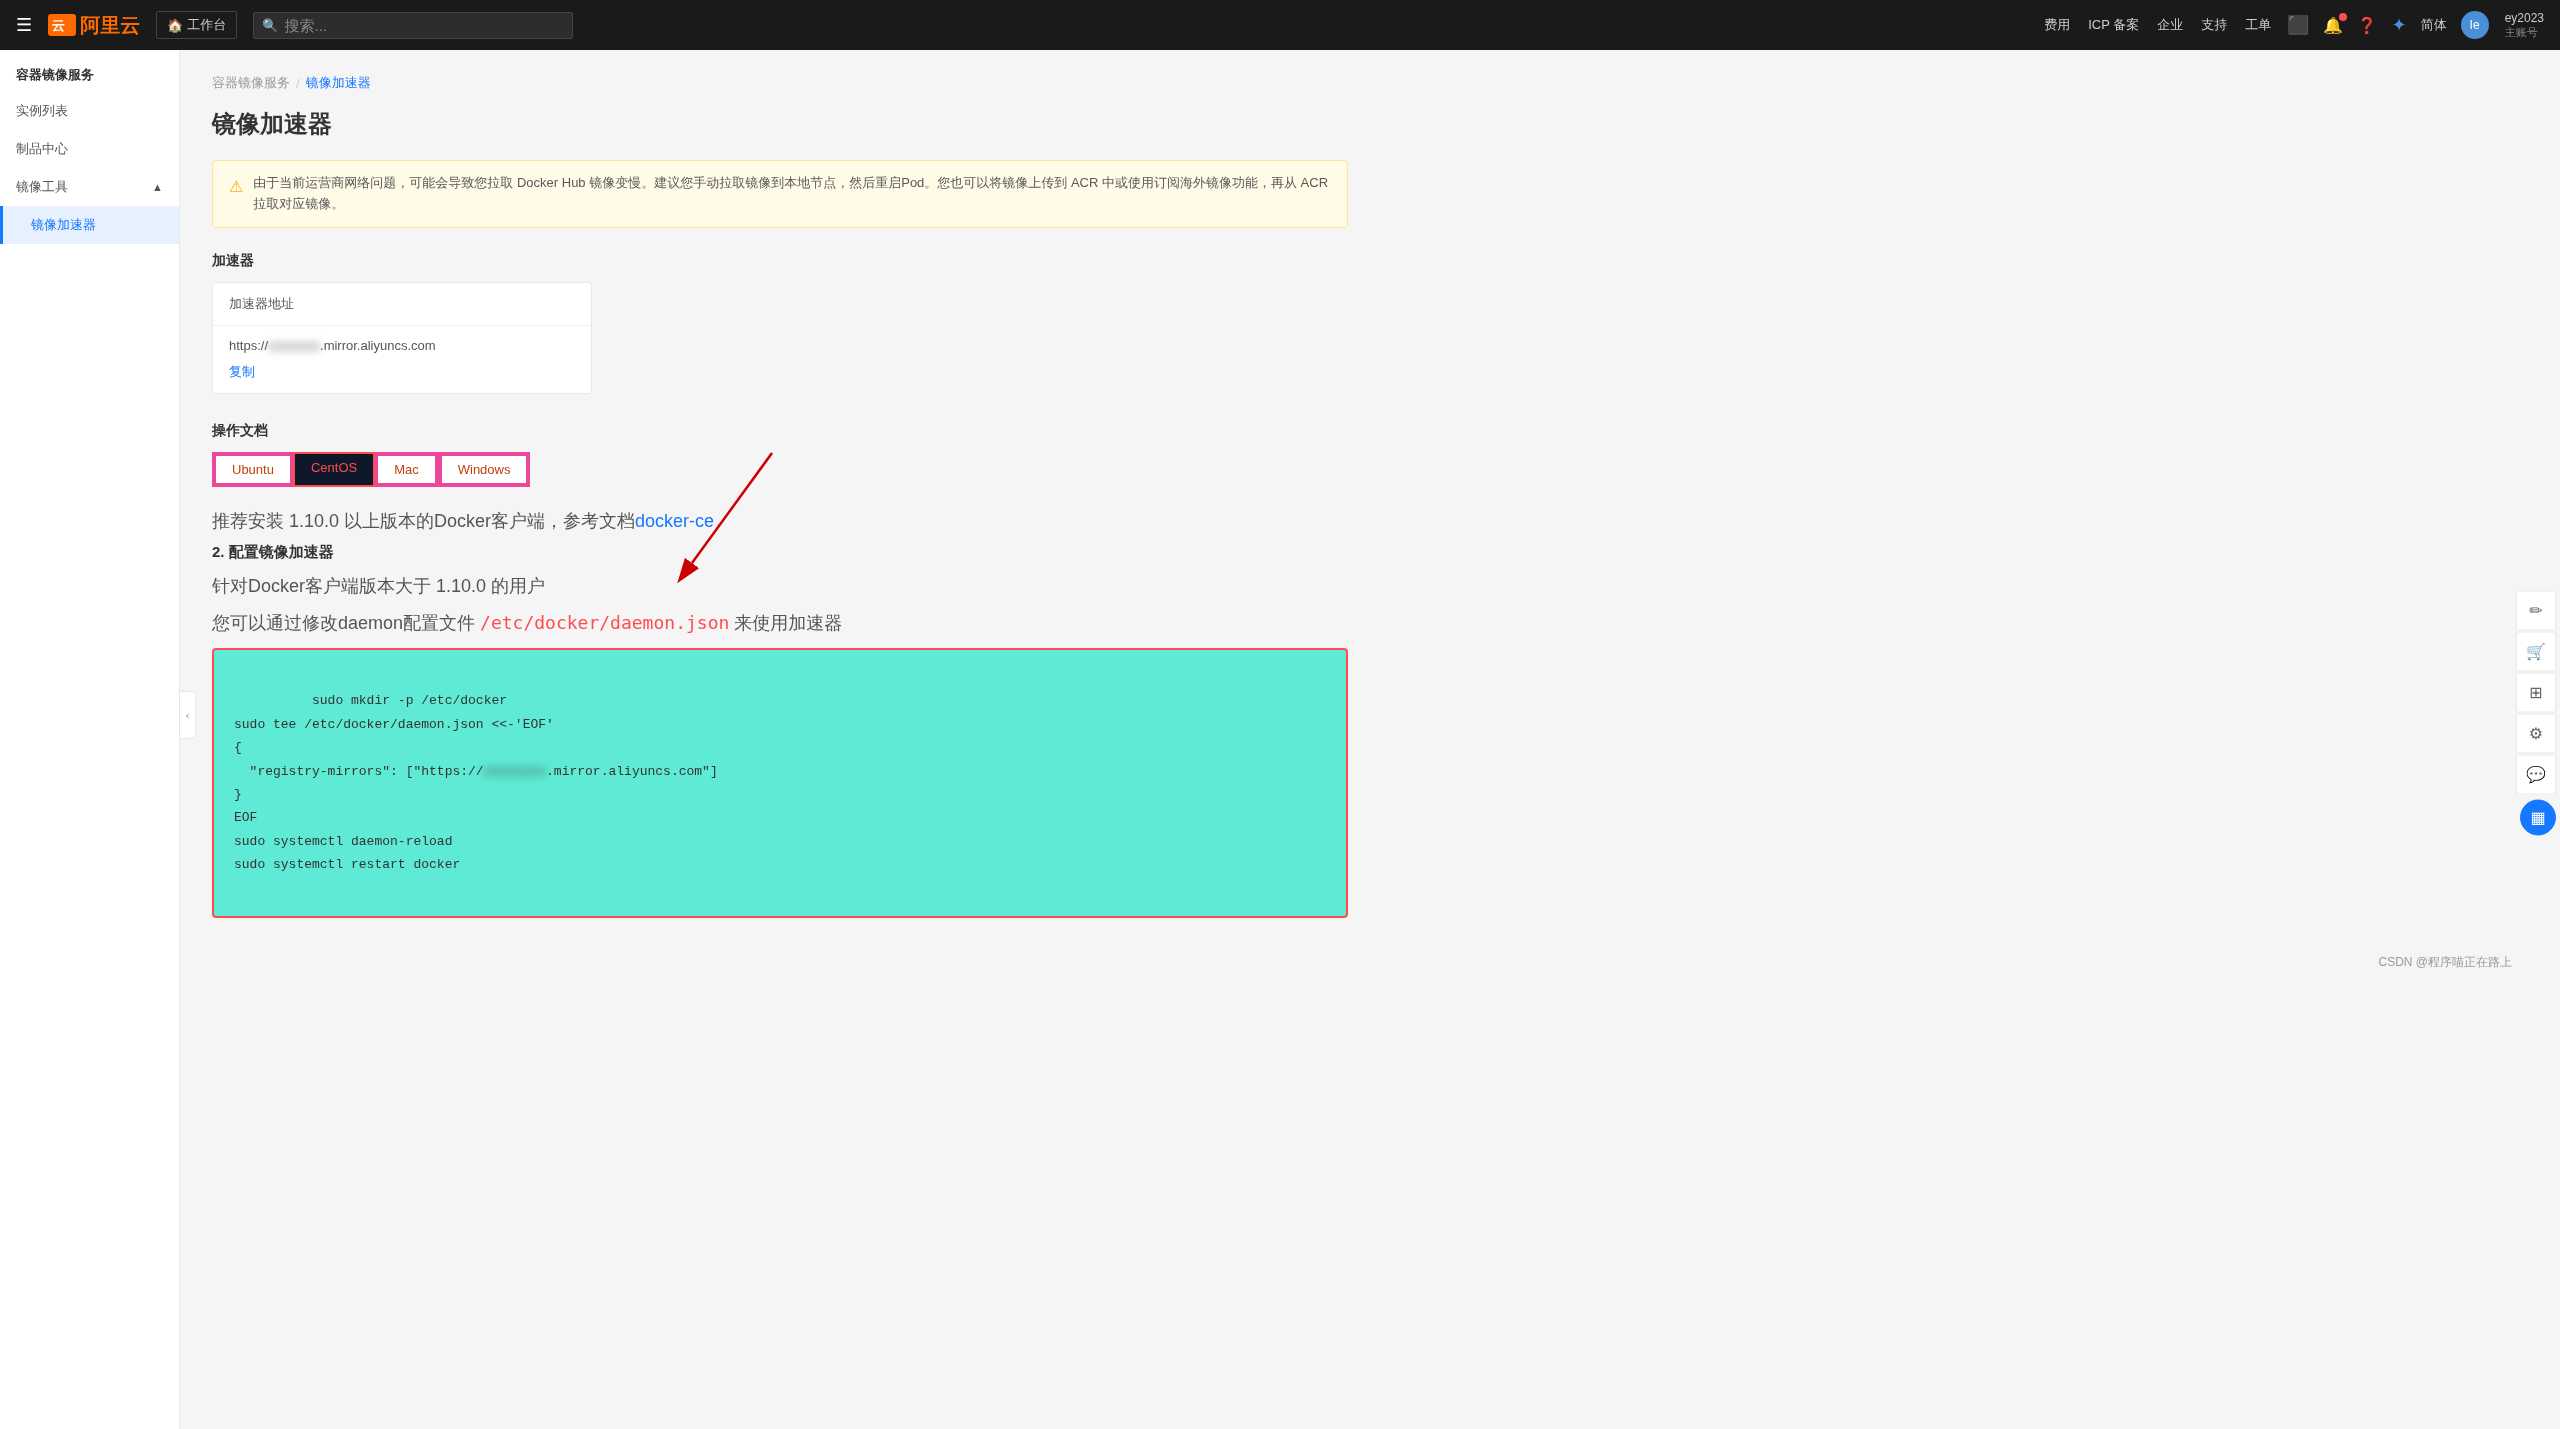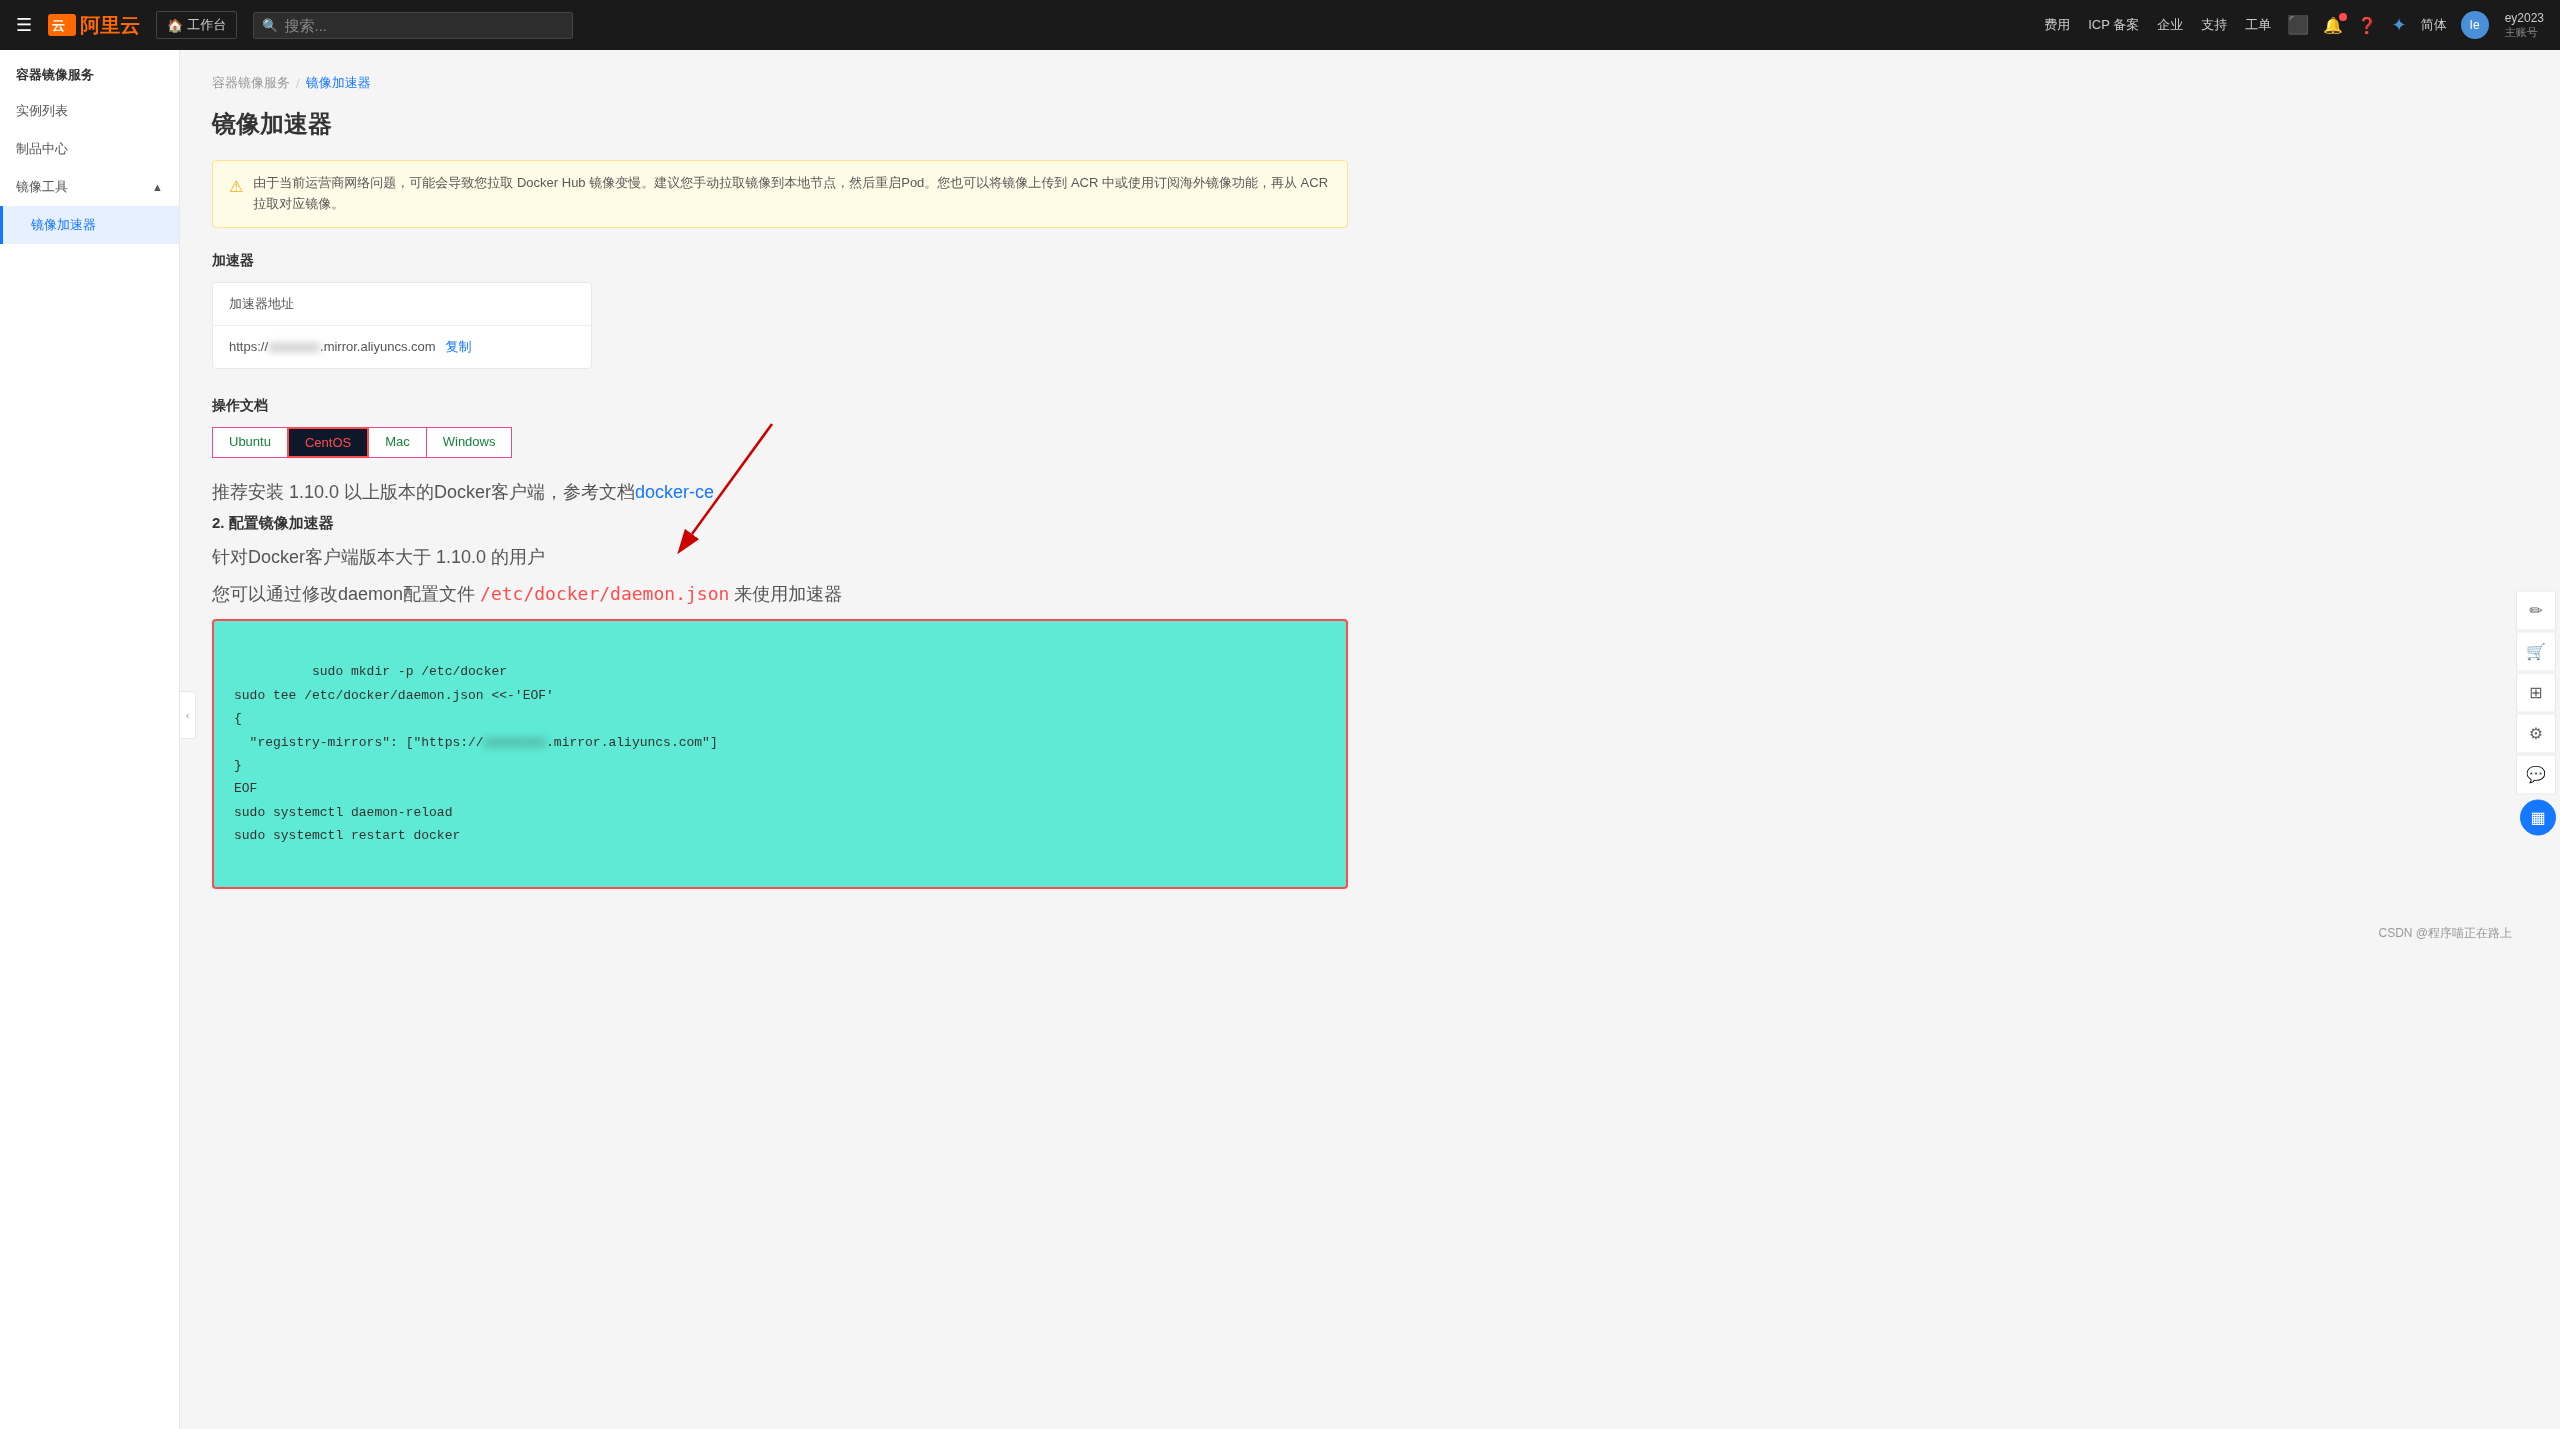--- a/index.html
+++ b/index.html
@@ -55,29 +55,29 @@
     
     .warning-banner { background: #fffbe6; border: 1px solid #ffe58f; border-radius: 4px; padding: 12px 16px; margin-bottom: 24px; display: flex; gap: 10px; align-items: flex-start; font-size: 13px; color: #595959; line-height: 1.6; }
     .warning-icon { color: #faad14; font-size: 16px; flex-shrink: 0; margin-top: 1px; }
 
     
     .section-title { font-size: 14px; font-weight: 600; color: #333; margin-bottom: 12px; }
 
     
     .accelerator-box { background: #fff; border: 1px solid #e8e8e8; border-radius: 4px; padding: 0; width: 380px; margin-bottom: 28px; }
     .acc-header { padding: 12px 16px; border-bottom: 1px solid #f0f0f0; font-size: 13px; color: #555; font-weight: 500; }
-    .acc-body { padding: 12px 16px; display: flex; align-items: center; gap: 10px; }
+    .acc-body { padding: 12px 16px; display: flex; gap: 10px; flex-direction: column; }
     .acc-url { color: #555; font-size: 13px; }
     .acc-url-blur { filter: blur(4px); display: inline-block; }
     .copy-btn { color: #1677ff; font-size: 13px; cursor: pointer; }
 
     
     .ops-docs-title { font-size: 14px; font-weight: 600; color: #333; margin-bottom: 12px; }
     .tabs { display: flex; gap: 0; margin-bottom: 20px; }
-    .tab { padding: 6px 16px; border: 1px solid #ec4899; background: #fff; font-size: 13px; color: #15803d; cursor: pointer; margin-right: -1px; }
+    .tab { padding: 6px 16px; border: 4px solid #ec4899; background: #fff; font-size: 13px; color: #c2410c; cursor: pointer; margin-right: -1px; }
     .tab.active { background: #0f172a; border-color: #ff4d4f; color: #ff4d4f; font-weight: 500; z-index: 2; position: relative; border: 2px solid #ff4d4f; }
 
     
     .step-title { font-size: 15px; font-weight: 600; color: #333; margin-bottom: 10px; margin-top: 8px; }
     .step-desc { font-size: 18px; color: #555; margin-bottom: 8px; line-height: 1.6; }
     .step-desc a, .step-link { color: #1677ff; text-decoration: none; cursor: pointer; }
 
     
     .code-block { background: #5eead4; border: 2px solid #ff4d4f; border-radius: 4px; padding: 16px 20px; font-family: "Courier New", Courier, monospace; font-size: 13px; color: #333; line-height: 1.8; margin-top: 10px; white-space: pre; }
     .code-blur { filter: blur(4px); display: inline-block; }

